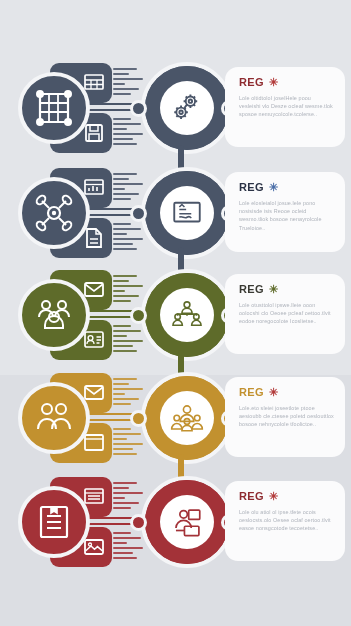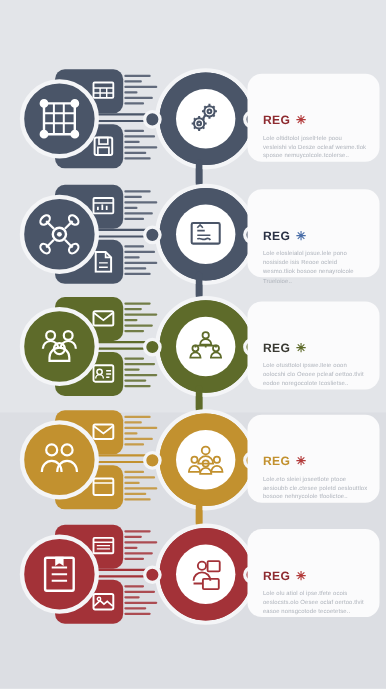--- a/index.html
+++ b/index.html
@@ -75,21 +75,21 @@
   .stem{position:absolute;left:178px;width:6px;border-radius:3px;}
 
   
   .panel{
     position:absolute;left:225px;top:9px;width:120px;height:80px;
     background:#fbfbfc;border-radius:13px;
     padding:9px 11px 0 14px;box-sizing:border-box;
   }
   .panel .ttl{
     font-size:11px;font-weight:bold;letter-spacing:.4px;
-    display:flex;align-items:center;gap:5px;line-height:12px;margin-top:28px;
+    display:flex;align-items:center;gap:5px;line-height:12px;
   }
   .panel .ttl .ast{font-size:11px;line-height:11px;}
   .panel p{
     margin:6px 0 0 0;font-size:5.4px;line-height:8.2px;
     color:#aeb3bb;letter-spacing:.1px;
     filter:blur(.35px);
   }
 </style>
 </head>
 <body>

